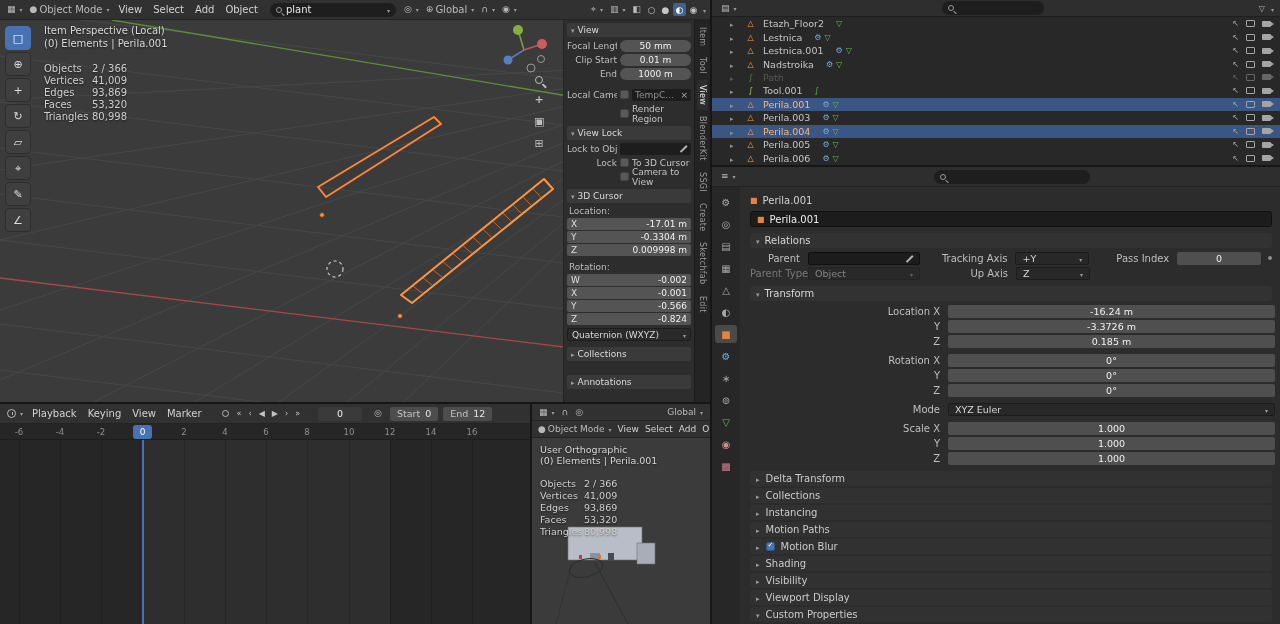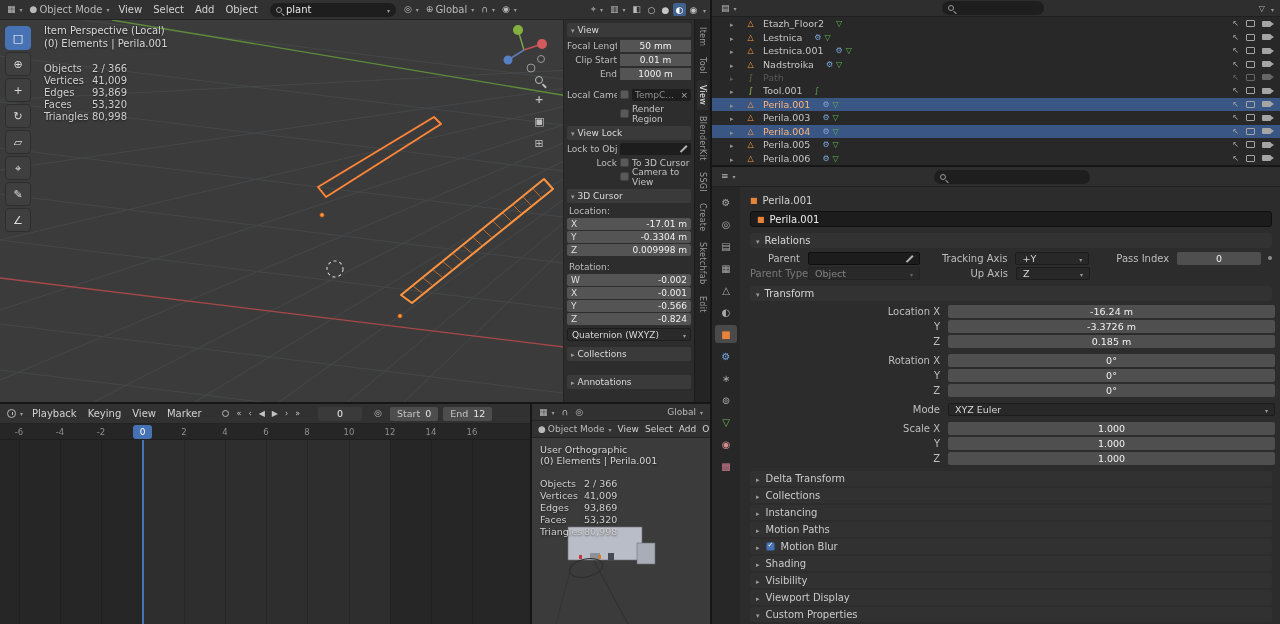--- a/index.html
+++ b/index.html
@@ -38,21 +38,21 @@
   .navmag::after{content:"";position:absolute;width:5px;height:1.5px;background:#bdbdbd;transform:rotate(45deg);left:6px;top:8px}
 
   
   .npanel{position:absolute;left:563px;top:20px;width:131px;height:382px;background:#2d2d2d;border-left:1px solid #232323;padding:3px 3px 0 3px;z-index:6;font-size:9px;color:#c4c4c4}
   .np-h{display:flex;align-items:center;gap:3px;height:14px;background:#3a3a3a;border-radius:2px;color:#dadada;font-size:9px;padding:0 4px;margin-bottom:2px}
   .np-h.sub{margin-top:6px}
   .tri-o::before{content:"▾";font-size:7px;color:#9b9b9b}
   .tri-c::before{content:"▸";font-size:7px;color:#9b9b9b}
   .np-row{display:flex;align-items:center;gap:3px;height:13px;margin-bottom:1px}
   .np-label{width:50px;text-align:right;color:#bdbdbd;white-space:nowrap;overflow:hidden;flex:none}
-  .nfield{flex:1;height:12px;background:#545454;border-radius:0;display:flex;align-items:center;justify-content:center;color:#f0f0f0}
+  .nfield{flex:1;height:12px;background:#545454;border-radius:6px;display:flex;align-items:center;justify-content:center;color:#f0f0f0}
   .ndark{flex:1;height:12px;background:#1d1d1d;border-radius:2px;display:flex;align-items:center;color:#8f8f8f;padding:0 3px;gap:2px}
   .naxis{flex:1;height:12px;background:#545454;border-radius:2px;display:flex;align-items:center;padding:0 4px;color:#f0f0f0;margin-bottom:1px}
   .naxis .ax{width:10px;color:#dedede}
   .naxis .av{margin-left:auto}
   .ndrop{flex:1;height:13px;background:#2a2a2a;border:1px solid #1d1d1d;border-radius:2px;display:flex;align-items:center;padding:0 4px;color:#d8d8d8}
   .cb{width:9px;height:9px;border-radius:2px;background:#595959;border:1px solid #424242;flex:none;position:relative}
   .cb.on{background:#4772b3;border-color:#34537e}
   .cb.on::after{content:"✓";position:absolute;left:1px;top:-2px;font-size:7px;color:#fff}
   .xclose::after{content:"×";color:#aaa;font-size:9px}
   .eyed{width:9px;height:9px;position:relative;flex:none}

